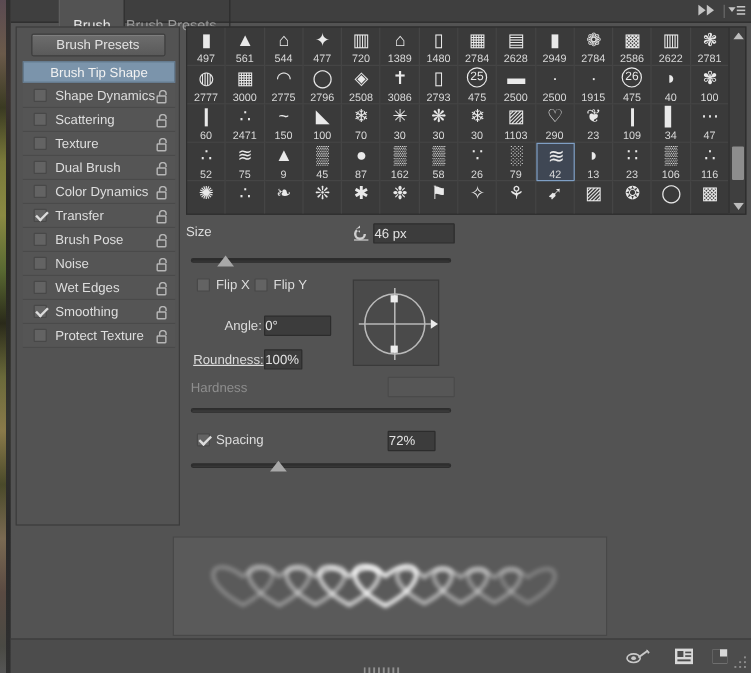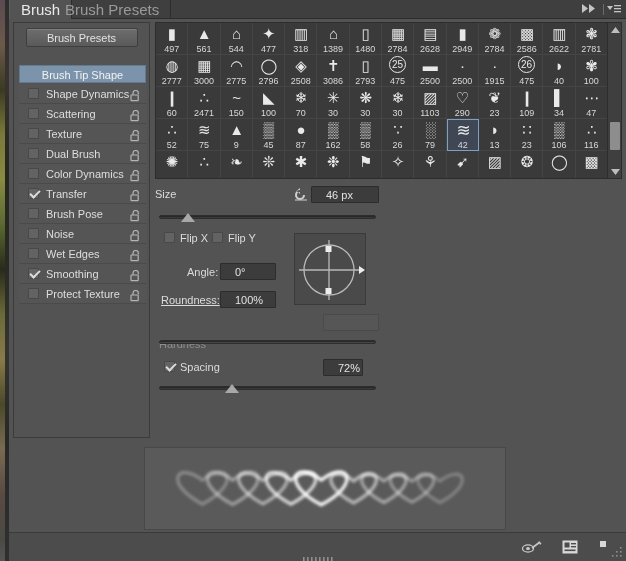--- a/index.html
+++ b/index.html
@@ -37,21 +37,21 @@
   }
 
   
   .tabbar {
     position: absolute; left: 0; top: 0; width: 617px; height: 19px;
     background: #3f3f3f;
     border-bottom: 1px solid #2c2c2c;
   }
   .tab {
     position: absolute; top: 0; height: 19px; line-height: 19px;
-    padding: 0 11px; font-size: 15px; cursor: default;
+    padding: 12px 11px; font-size: 12px; cursor: default; margin-left: 40px;
   }
   .tab.active {
     background: #535353; color: #e8e8e8;
     border-left: 1px solid #5e5e5e; border-right: 1px solid #2c2c2c;
   }
   .tab.inactive { color: #9a9a9a; border-right: 1px solid #2c2c2c; }
   .tab-collapse {
     position: absolute; right: 28px; top: 3px; width: 18px; height: 13px;
     color: #b9b9b9; font-size: 10px; text-align: center; line-height: 13px;
   }
@@ -75,21 +75,21 @@
   }
   .presets-btn {
     width: 112px; height: 19px; line-height: 18px; text-align: center;
     font-size: 11px; color: #e3e3e3;
     background: linear-gradient(180deg, #6d6d6d 0%, #5a5a5a 100%);
     border: 1px solid #3e3e3e; border-radius: 2px;
     box-shadow: inset 0 1px 0 #7e7e7e;
     cursor: default;
   }
   .optlist {
-    position: absolute; left: 10px; top: 65px; width: 127px; height: 437px;
+    position: absolute; left: 10px; top: 51px; width: 127px; height: 437px;
   }
   .opt-header {
     height: 18px; line-height: 18px; text-align: center;
     background: #7b94ab; color: #f2f2f2; font-size: 11px;
     border: 1px solid #63798d;
     margin-bottom: 1px;
     cursor: default;
   }
   .opt-row {
     position: relative; height: 20px; line-height: 20px;
@@ -148,21 +148,21 @@
   }
   .vsb-up { top: 0; } .vsb-down { bottom: 0; }
   .vsb-thumb {
     position: absolute; left: 2px; width: 10px; height: 28px; top: 99px;
     background: #8d8d8d; border-radius: 1px;
   }
   .ctrl-label { position: absolute; font-size: 11px; color: #dcdcdc; }
   .numbox {
     position: absolute; height: 17px; line-height: 16px;
     background: #3c3c3c; border: 1px solid #2c2c2c;
-    color: #e2e2e2; font-size: 11px; padding-left: 14px;
+    color: #e2e2e2; font-size: 11px; padding-left: 0;
     border-radius: 1px;
   }
   .slider-track {
     position: absolute; height: 4px; border-radius: 2px;
     background: #3c3c3c; border: 1px solid #2d2d2d;
     box-shadow: inset 0 1px 1px #262626;
   }
   .slider-thumb {
     position: absolute; width: 0; height: 0;
     border-left: 7px solid transparent; border-right: 7px solid transparent;
@@ -176,21 +176,21 @@
   .chk.checked::after {
     content: "";
     position: absolute; left: 1px; top: 1px; width: 8px; height: 4px;
     border-left: 2px solid #dcdcdc; border-bottom: 2px solid #dcdcdc;
     transform: rotate(-45deg);
   }
   .anglepad {
     position: absolute; left: 285px; top: 233px; width: 72px; height: 72px;
     background: #4a4a4a; border: 1px solid #3a3a3a;
   }
-  .disabled { color: #8e8e8e; margin-top: 20px; }
+  .disabled { color: #8e8e8e; }
 
   
   .previewbox {
     position: absolute; left: 135px; top: 447px; width: 362px; height: 83px;
     background: #5a5a5a; border: 1px solid #484848;
     overflow: hidden;
   }
 
   
   .statusbar {
@@ -353,21 +353,21 @@
             <div class="gcell">
               <div class="gthumb">⌂</div>
               <div class="gnum">544</div>
             </div>
             <div class="gcell">
               <div class="gthumb">✦</div>
               <div class="gnum">477</div>
             </div>
             <div class="gcell">
               <div class="gthumb">▥</div>
-              <div class="gnum">318</div>
+              <div class="gnum">720</div>
             </div>
             <div class="gcell">
               <div class="gthumb">⌂</div>
               <div class="gnum">1389</div>
             </div>
             <div class="gcell">
               <div class="gthumb">▯</div>
               <div class="gnum">1480</div>
             </div>
             <div class="gcell">
@@ -672,21 +672,21 @@
         <rect x="30.5" y="12" width="6" height="6" fill="#ededed"></rect>
         <rect x="30.5" y="54" width="6" height="6" fill="#ededed"></rect>
         <polygon points="64,32 70,36 64,40" fill="#ededed"></polygon>
       </svg>
     </div>
 
     <div class="ctrl-label" style="left:178px; top:266px;">Angle:</div>
     <div class="numbox" style="left:211px; top:263px; width:56px;">0°</div>
 
     <div class="ctrl-label" style="left:152px; top:294px;text-decoration:underline;">Roundness:</div>
-    <div class="numbox" style="left:211px; top:291px; width:56px;">100%</div>
+    <div class="numbox" style="left:211px; top:291px; width:32px;">100%</div>
 
     <div class="ctrl-label disabled" style="left:150px; top:318px;">Hardness</div>
     <div class="numbox" style="left:314px; top:314px; width:56px; background:#565656; border-color:#4a4a4a;"></div>
     <div class="slider-track" style="left:150px; top:340px; width:217px; background:#4a4a4a;"></div>
 
     <div class="chk checked" style="left:155px; top:361px;"></div>
     <div class="ctrl-label" style="left:171px; top:361px;">Spacing</div>
     <div class="numbox" style="left:314px; top:359px; width:40px;">72%</div>
     <div class="slider-track" style="left:150px; top:386px; width:217px;">
       <div class="slider-thumb" id="spacing-thumb" style="top: -3px; left: 64.61px;"></div>

